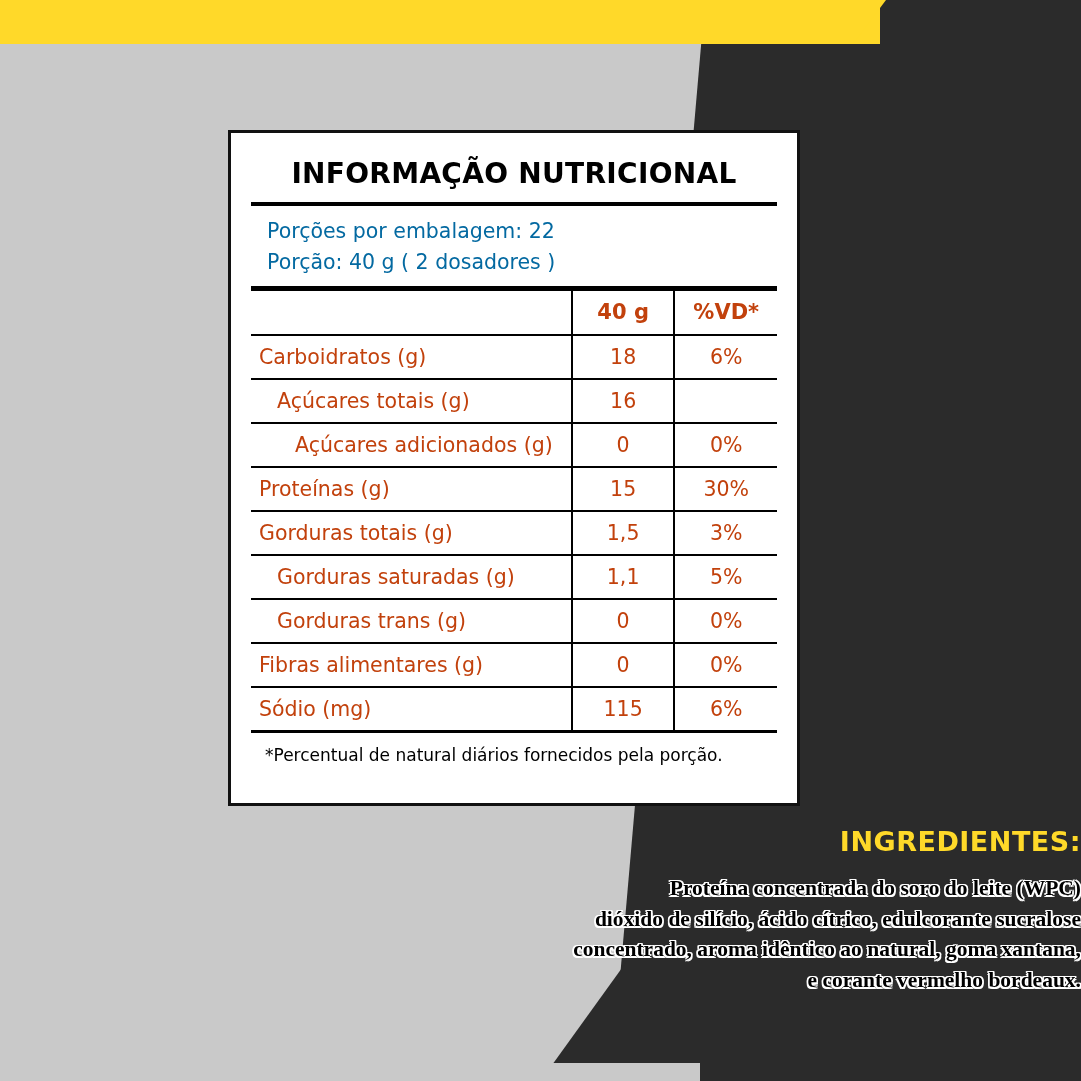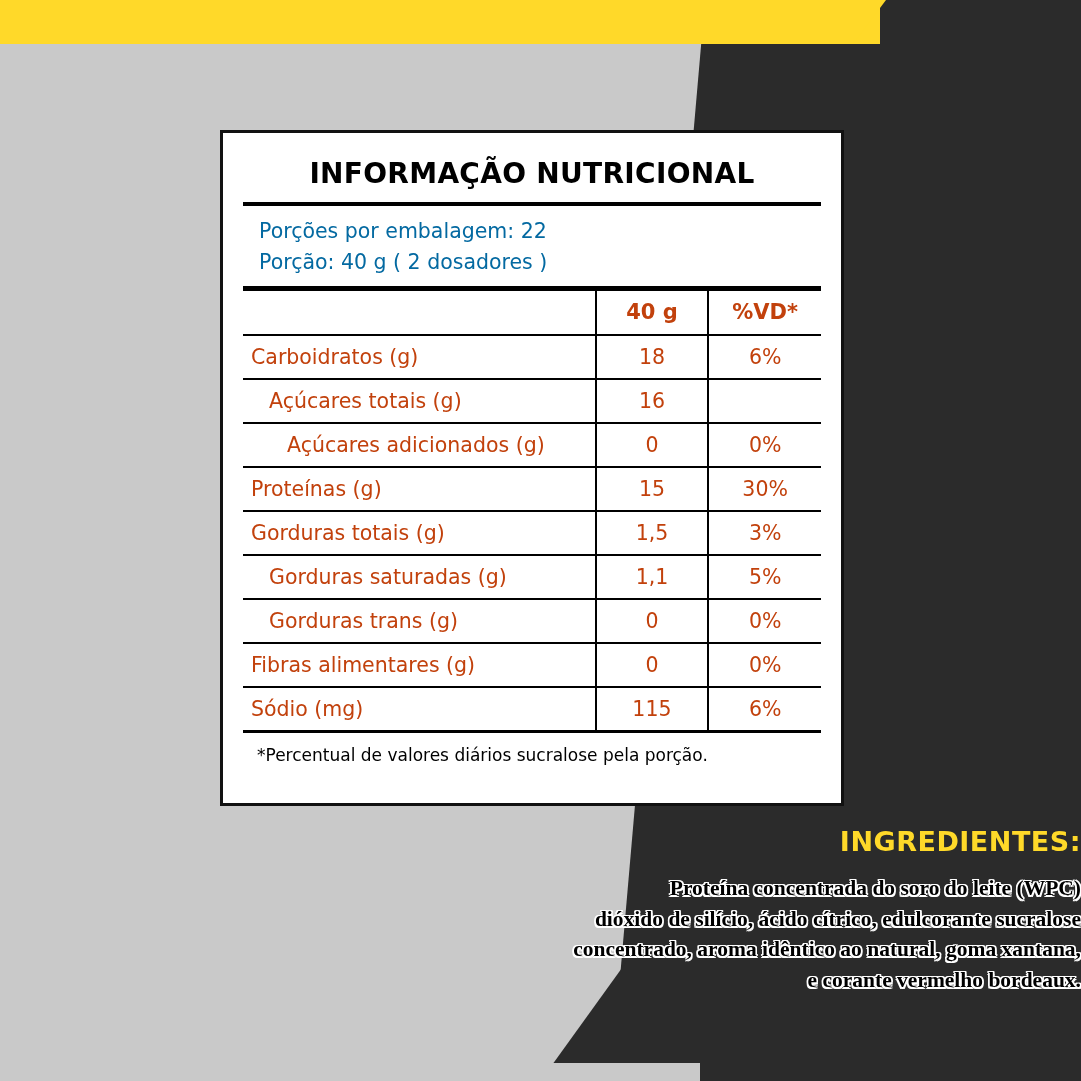--- a/index.html
+++ b/index.html
@@ -63,23 +63,23 @@
     top: 0;
     width: 60px;
     height: 44px;
     background: #ffd929;
     clip-path: polygon(0 0, 100% 0, 45% 100%, 0% 100%);
   }
 
   
   #nutrition-card {
     position: absolute;
-    left: 220px;
+    left: 228px;
     top: 130px;
-    width: 624px;
+    width: 572px;
     height: 676px;
     background: #ffffff;
     border: 3px solid #111111;
     box-sizing: border-box;
   }
   .card-inner {
     padding: 16px 20px 14px 20px;
     box-sizing: border-box;
     height: 100%;
   }
@@ -250,21 +250,21 @@
               <td class="vd">0%</td>
             </tr>
             <tr>
               <td class="name">Sódio (mg)</td>
               <td class="amt">115</td>
               <td class="vd">6%</td>
             </tr>
           </tbody>
       </table>
 
-      <div class="footnote">*Percentual de valores diários sucralose pela porção.</div>
+      <div class="footnote">*Percentual de natural diários fornecidos pela porção.</div>
     </div>
   </div>
 
   <div id="ingredients">
     <div class="ing-title">INGREDIENTES:</div>
     <div class="ing-body" id="ing-body">
         <div>Proteína concentrada do soro do leite (WPC)</div>
         <div>dióxido de silício, ácido cítrico, edulcorante sucralose</div>
         <div>concentrado, aroma idêntico ao natural, goma xantana,</div>
         <div>e corante vermelho bordeaux.</div>

